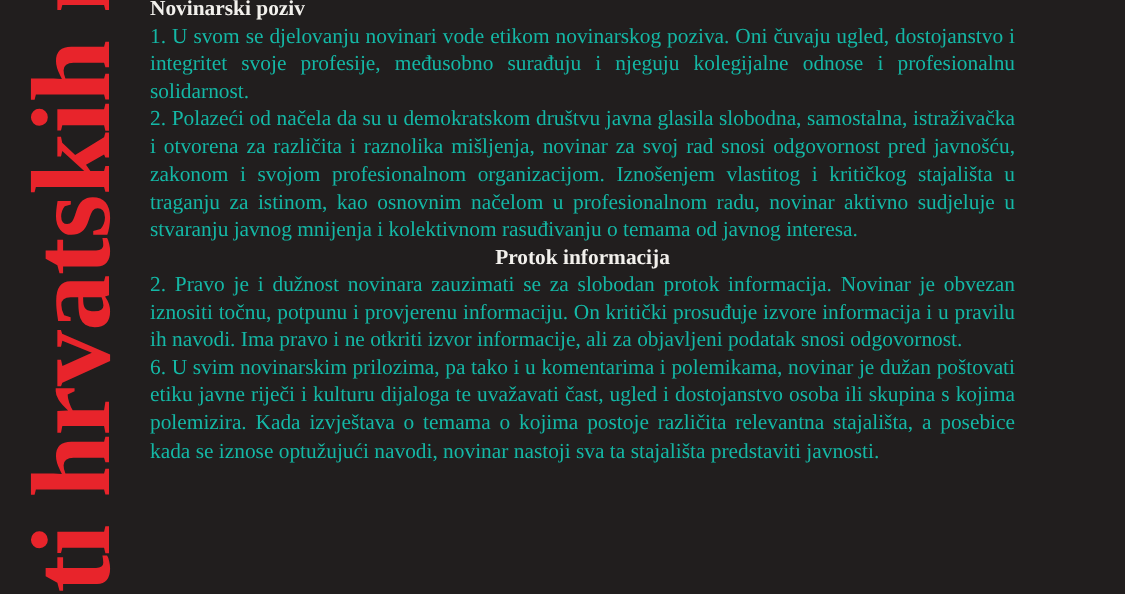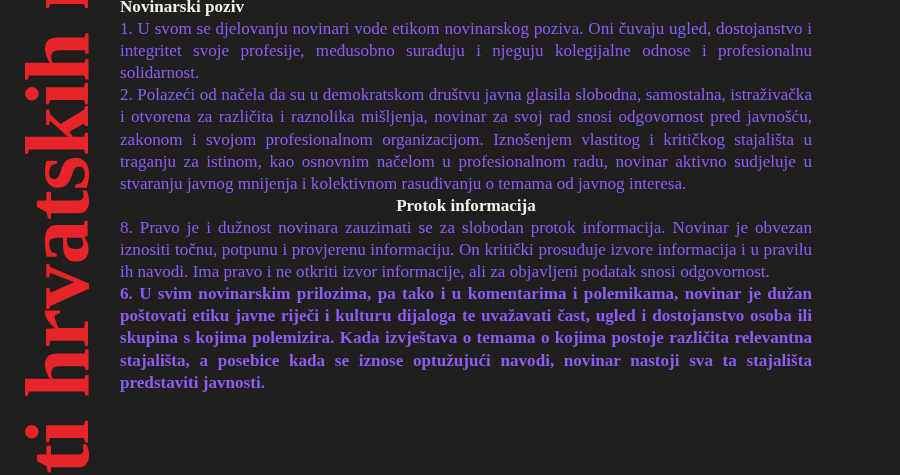--- a/index.html
+++ b/index.html
@@ -65,23 +65,23 @@
     text-align: justify;
     text-justify: inter-word;
     -webkit-hyphens: none;
     hyphens: none;
   }
 
   .para {
     margin: 0;
     padding: 0;
     text-align: justify;
-    color: #8b5cf6;
+    color: #14b8a6;
   }
-  .para:last-child { text-align: justify; font-weight: bold; }
+  .para:last-child { text-align: justify; }
 
   .heading {
     margin: 0;
     padding: 0;
     font-weight: 700;
     text-align: center;
     color: #f2f0ec;
     font-size: 17.1px;
     line-height: 22.1px;
   }
@@ -102,17 +102,17 @@
   <div id="side-title-wrap">
     <div id="side-title" style="color: rgb(232, 36, 43);">asti hrvatskih n</div>
   </div>
 
   <div id="content" style="color: rgb(233, 231, 227);">
 
   <div class="heading left-head">Novinarski poziv</div>
       <div class="para">1. U svom se djelovanju novinari vode etikom novinarskog poziva. Oni čuvaju ugled, dostojanstvo i integritet svoje profesije, međusobno surađuju i njeguju kolegijalne odnose i profesionalnu solidarnost.</div>
       <div class="para">2. Polazeći od načela da su u demokratskom društvu javna glasila slobodna, samostalna, istraživačka i otvorena za različita i raznolika mišljenja, novinar za svoj rad snosi odgovornost pred javnošću, zakonom i svojom profesionalnom organizacijom. Iznošenjem vlastitog i kritičkog stajališta u traganju za istinom, kao osnovnim načelom u profesionalnom radu, novinar aktivno sudjeluje u stvaranju javnog mnijenja i kolektivnom rasuđivanju o temama od javnog interesa.</div>
       <div class="heading">Protok informacija</div>
-      <div class="para">8. Pravo je i dužnost novinara zauzimati se za slobodan protok informacija. Novinar je obvezan iznositi točnu, potpunu i provjerenu informaciju. On kritički prosuđuje izvore informacija i u pravilu ih navodi. Ima pravo i ne otkriti izvor informacije, ali za objavljeni podatak snosi odgovornost.</div>
+      <div class="para">2. Pravo je i dužnost novinara zauzimati se za slobodan protok informacija. Novinar je obvezan iznositi točnu, potpunu i provjerenu informaciju. On kritički prosuđuje izvore informacija i u pravilu ih navodi. Ima pravo i ne otkriti izvor informacije, ali za objavljeni podatak snosi odgovornost.</div>
       <div class="para">6. U svim novinarskim prilozima, pa tako i u komentarima i polemikama, novinar je dužan poštovati etiku javne riječi i kulturu dijaloga te uvažavati čast, ugled i dostojanstvo osoba ili skupina s kojima polemizira. Kada izvještava o temama o kojima postoje različita relevantna stajališta, a posebice kada se iznose optužujući navodi, novinar nastoji sva ta stajališta predstaviti javnosti.</div>
     </div>
 
 </div>
 
 </body></html>

